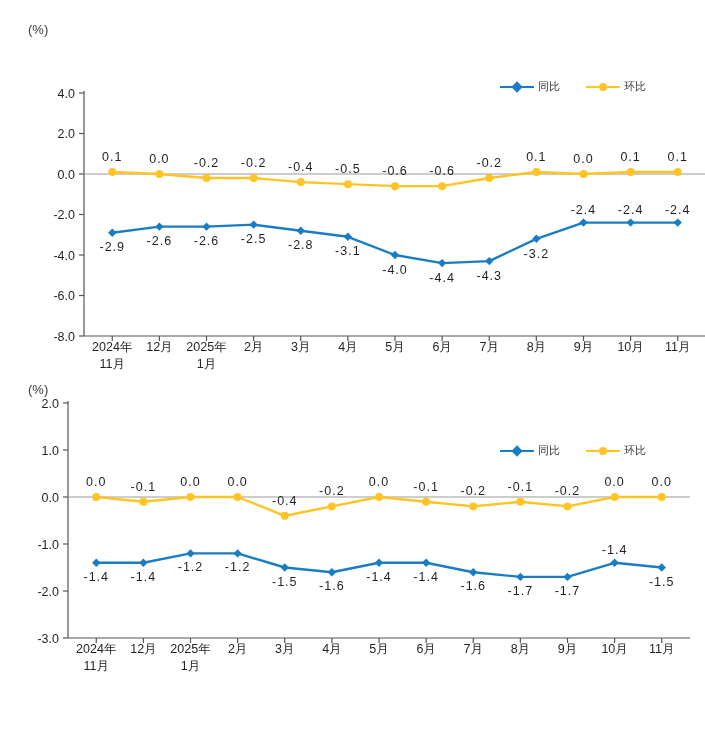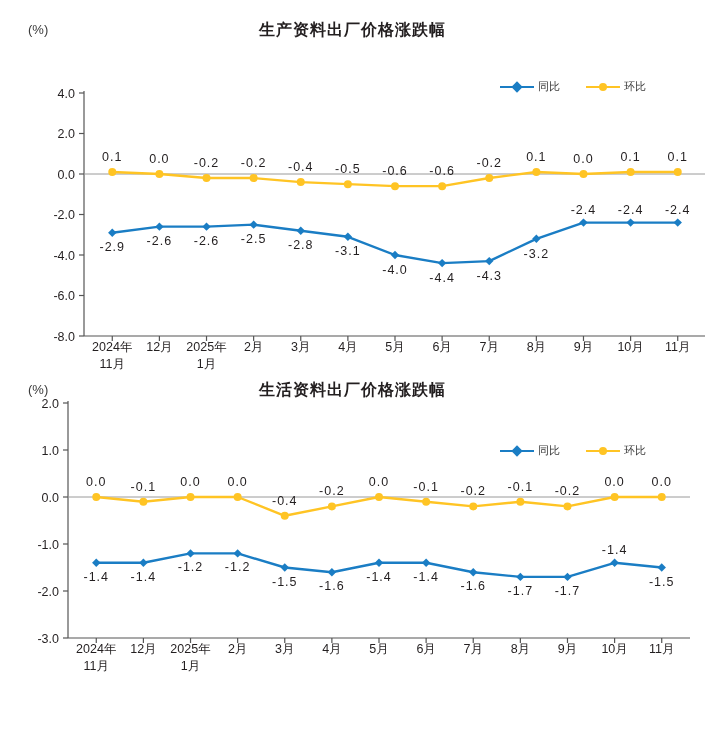--- a/index.html
+++ b/index.html
@@ -40,21 +40,20 @@
   .legend-text{font-size:11px;}
   .ytick{font-size:12.5px;fill:#231f20;text-anchor:end;}
   .xtick{font-size:12.5px;fill:#231f20;text-anchor:middle;}
   .dlabel{font-size:12.5px;fill:#231f20;text-anchor:middle;letter-spacing:1px;}
 </style>
 </head>
 <body>
 
 <div class="chart-block" id="chart-top">
   <div class="unit-label" style="left:28px;top:22px;">(%)</div>
-  <div class="chart-title" style="top:20px;">生产资料出厂价格涨跌幅</div>
 
   <div class="legend" style="left:500px;top:58px;">
     <span class="legend-item">
       <span class="legend-line lg-yoy">
           <i></i>
           <b></b>
         </span>
       <span class="legend-text">同比</span>
     </span>
     <span class="legend-item">
@@ -166,21 +165,20 @@
         <circle cx="614.6060606060606" cy="123.97500000000001" r="4" fill="#ffc424"></circle>
         <text x="614.6060606060606" y="112.97500000000001" class="dlabel">0.1</text>
         <circle cx="661.7272727272727" cy="123.97500000000001" r="4" fill="#ffc424"></circle>
         <text x="661.7272727272727" y="112.97500000000001" class="dlabel">0.1</text>
       </svg>
   </div>
 </div>
 
 <div class="chart-block" id="chart-bottom">
   <div class="unit-label" style="left:28px;top:22px;">(%)</div>
-  <div class="chart-title" style="top:20px;">生活资料出厂价格涨跌幅</div>
 
   <div class="legend" style="left:500px;top:62px;">
     <span class="legend-item">
       <span class="legend-line lg-yoy">
           <i></i>
           <b></b>
         </span>
       <span class="legend-text">同比</span>
     </span>
     <span class="legend-item">

